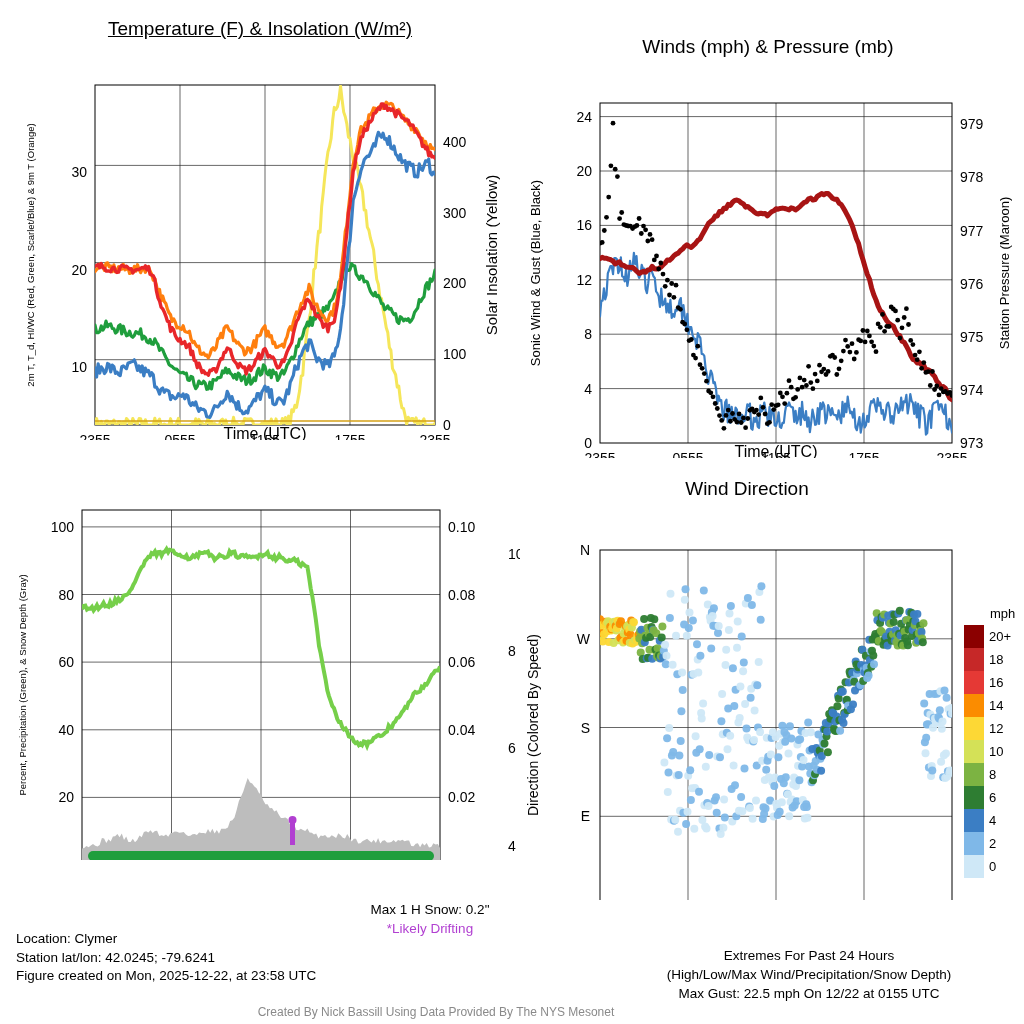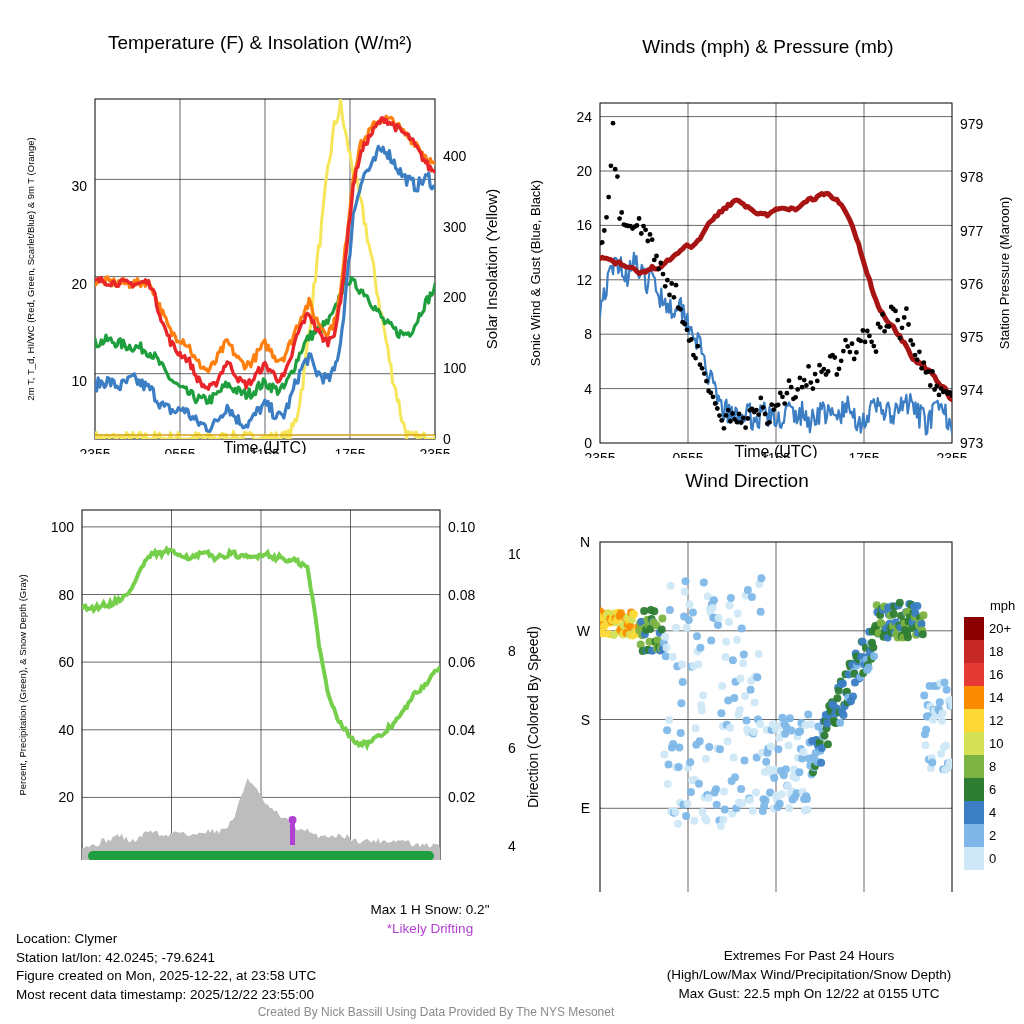--- a/index.html
+++ b/index.html
@@ -12,21 +12,21 @@
   .footer-mid{position:absolute;left:335px;top:900px;font-size:13.5px;line-height:19px;text-align:center;width:190px;}
   .footer-right{position:absolute;left:604px;top:946px;width:410px;font-size:13.5px;line-height:19px;text-align:center;}
   .credit{position:absolute;left:0;top:1005px;width:872px;text-align:center;font-size:12px;color:#8a8a8a;}
   .red{color:#cc0000;font-weight:bold;}
   .purple{color:#b13fd1;}
 </style>
 </head>
 <body>
 
 <div class="panel" style="left:0;top:0;width:520px;height:450px;">
-  <div class="title" style="width:520px;margin-top:32px;">Temperature (F) &amp; Insolation (W/m²)</div>
+  <div class="title" style="width:520px;margin-top:18px;text-decoration:underline;">Temperature (F) &amp; Insolation (W/m²)</div>
   <svg width="520" height="400" viewBox="0 0 520 400">
     <defs>
         <clipPath id="clip1">
           <rect x="95" y="45" width="340" height="340"></rect>
         </clipPath>
       </defs>
     <rect x="95" y="45" width="340" height="340" fill="#ffffff" stroke="#000" stroke-width="1"></rect>
 
     <g stroke="#000" stroke-width="0.7" opacity="0.85">
       <line x1="180" y1="45" x2="180" y2="385"></line>
@@ -344,21 +344,21 @@
         <text x="508" y="390.54794520547944">4</text>
         <text x="508" y="293.28767123287673">6</text>
         <text x="508" y="196.02739726027397">8</text>
         <text x="508" y="98.76712328767127">10</text>
       </g>
     <text x="26" y="225" font-size="9.5" text-anchor="middle" transform="rotate(-90 26 225)">Percent, Precipitation (Green), &amp; Snow Depth (Gray)</text>
   </svg>
 </div>
 
 <div class="panel" style="left:512px;top:460px;width:512px;height:440px;">
-  <div class="title" style="width:470px;margin-top:10px;">Wind Direction</div>
+  <div class="title" style="width:470px;margin-top:18px;">Wind Direction</div>
   <svg width="512" height="400" viewBox="0 0 512 400">
     <defs>
         <clipPath id="clip4">
           <rect x="88" y="50" width="352" height="355"></rect>
         </clipPath>
       </defs>
     <rect x="88" y="50" width="352" height="355" fill="#ffffff" stroke="#000" stroke-width="1"></rect>
     <g stroke="#000" stroke-width="0.7" opacity="0.85">
       <line x1="176" y1="50" x2="176" y2="405"></line>
       <line x1="264" y1="50" x2="264" y2="405"></line>
@@ -930,21 +930,20 @@
         <text x="477" y="371" font-size="13">0</text>
       </g>
     <text x="478" y="118" font-size="13" text-anchor="start">mph</text>
   </svg>
 </div>
 
 <div class="footer-left">
   <div>Location: Clymer</div>
   <div>Station lat/lon: 42.0245; -79.6241</div>
   <div>Figure created on Mon, 2025-12-22, at 23:58 UTC</div>
-  <div>Most recent data timestamp: 2025/12/22 23:55:00</div>
 </div>
 
 <div class="footer-mid">
   <div>Max 1 H Snow: 0.2"</div>
   <div class="purple">*Likely Drifting</div>
 </div>
 
 <div class="footer-right">
   <div>Extremes For Past 24 Hours</div>
   <div>(High/Low/Max Wind/Precipitation/Snow Depth)</div>

